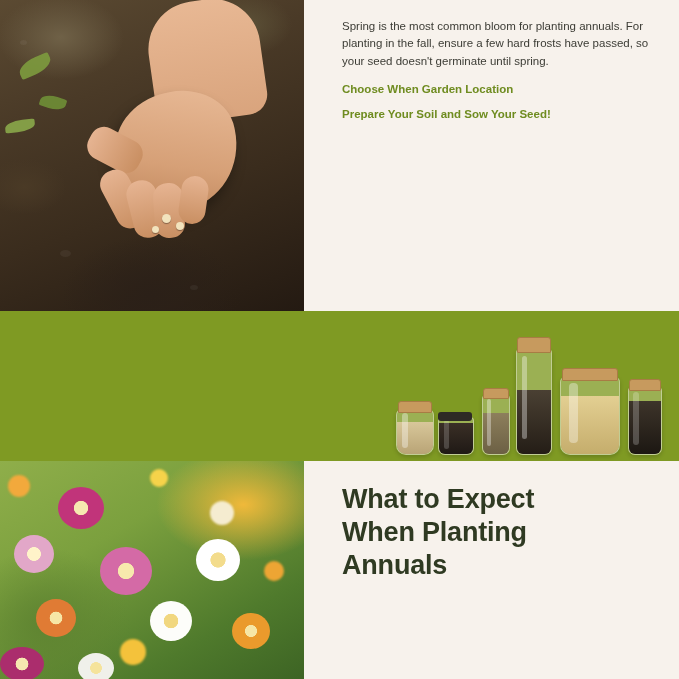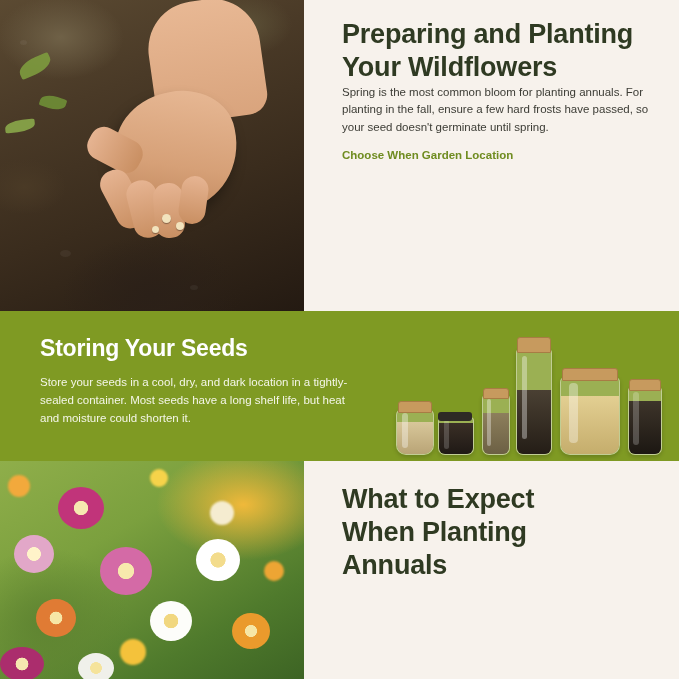--- a/index.html
+++ b/index.html
@@ -263,34 +263,30 @@
         <div class="finger f2"></div>
         <div class="finger f3"></div>
         <div class="finger f4"></div>
         <div class="seed" style="left:70px;top:196px;width:9px;height:9px;"></div>
         <div class="seed" style="left:84px;top:204px;width:8px;height:8px;"></div>
         <div class="seed" style="left:60px;top:208px;width:7px;height:7px;"></div>
       </div>
     </div>
 
     <div class="sec1-text">
-      <h1 class="title">Preparing and Planting Your Wildflowers</h1>
 
       <p class="body">Spring is the most common bloom for planting annuals. For planting in the fall, ensure a few hard frosts have passed, so your seed doesn't germinate until spring.</p>
 
       <p class="sub">Choose When Garden Location</p>
 
+      <p class="sub">Prepare Your Soil and Sow Your Seed!</p>
     </div>
   </section>
 
   <section class="sec2">
-    <div class="sec2-text">
-      <h2 class="title2">Storing Your Seeds</h2>
-      <p class="body2">Store your seeds in a cool, dry, and dark location in a tightly-sealed container. Most seeds have a long shelf life, but heat and moisture could shorten it.</p>
-    </div>
 
     <div class="jars">
 
       <div class="jar" style="left:18px;bottom:6px;width:36px;height:44px;border-radius:6px 6px 10px 10px;">
         <div class="fill" style="height:72%;background:linear-gradient(180deg,#d8c79a,#b8a madness);background:linear-gradient(180deg,#d8c79a,#b9a476);"></div>
         <div class="gloss"></div>
       </div>
       <div class="cork" style="left:20px;bottom:48px;width:32px;height:10px;"></div>
 
       <div class="jar" style="left:60px;bottom:6px;width:34px;height:36px;">

